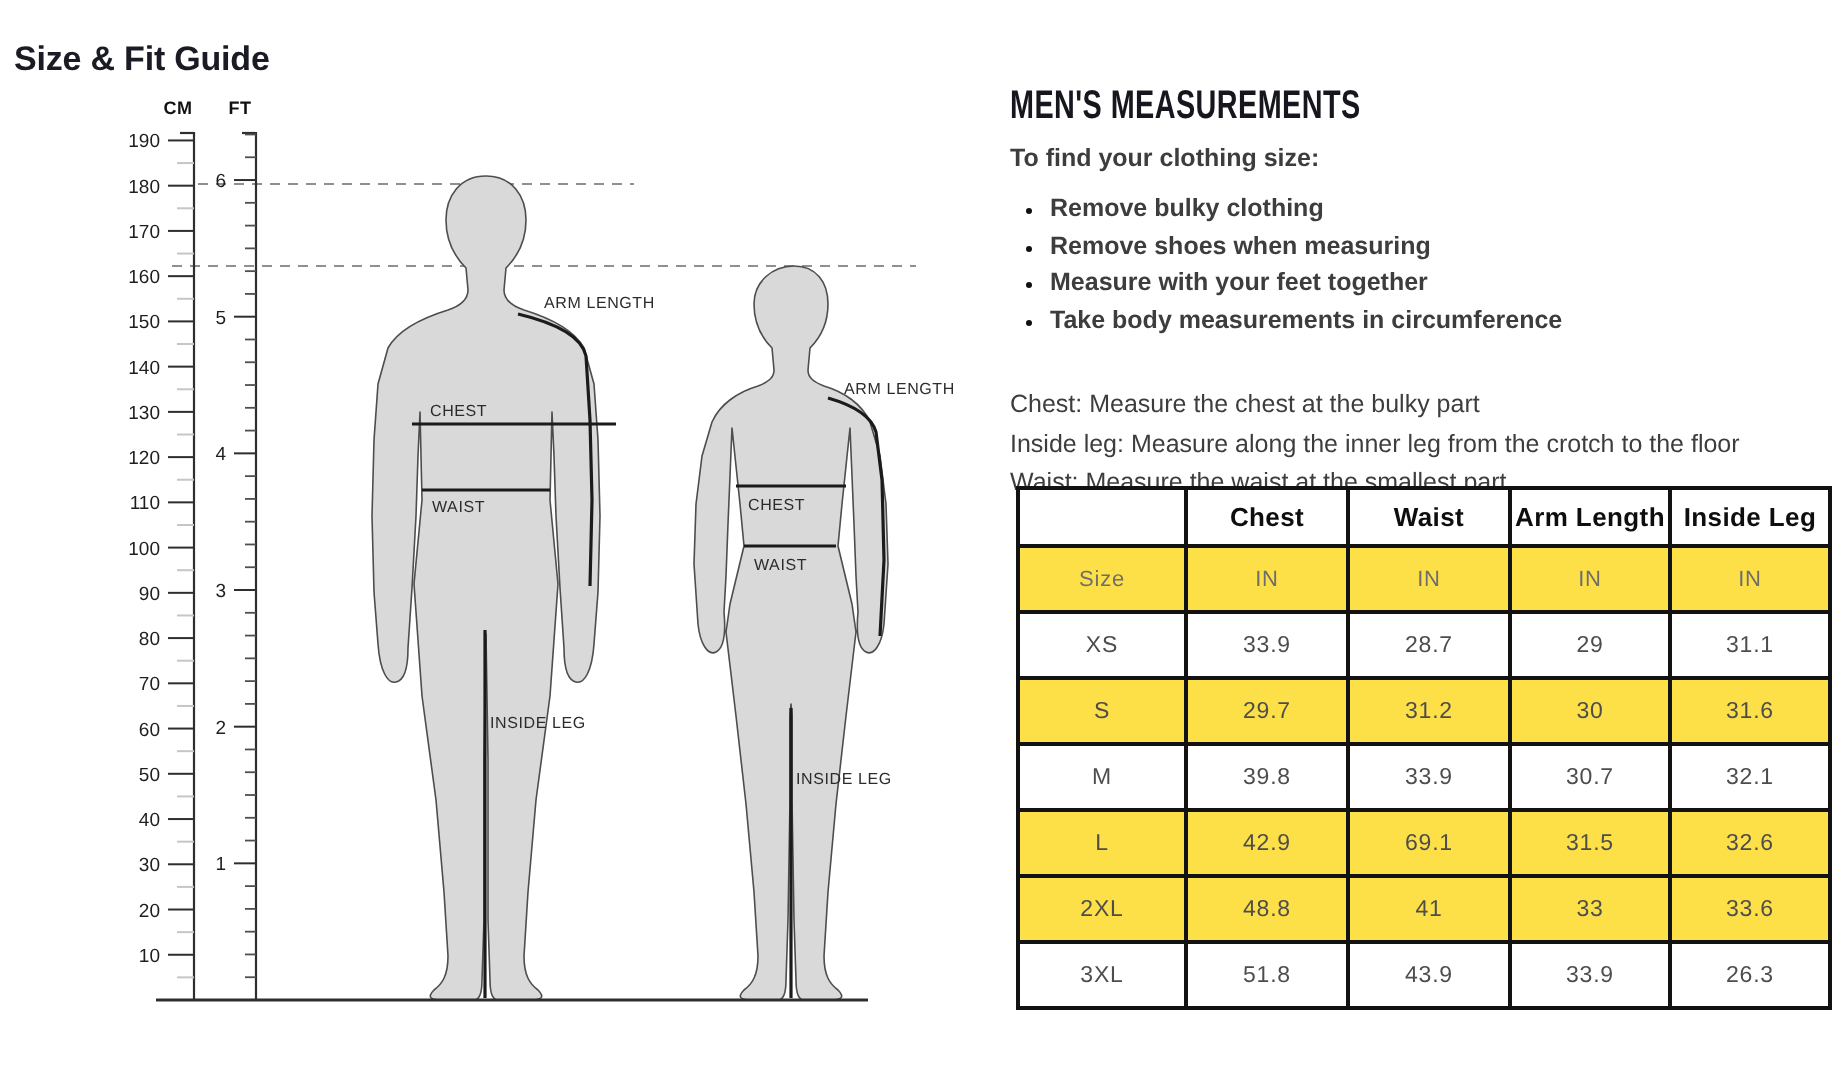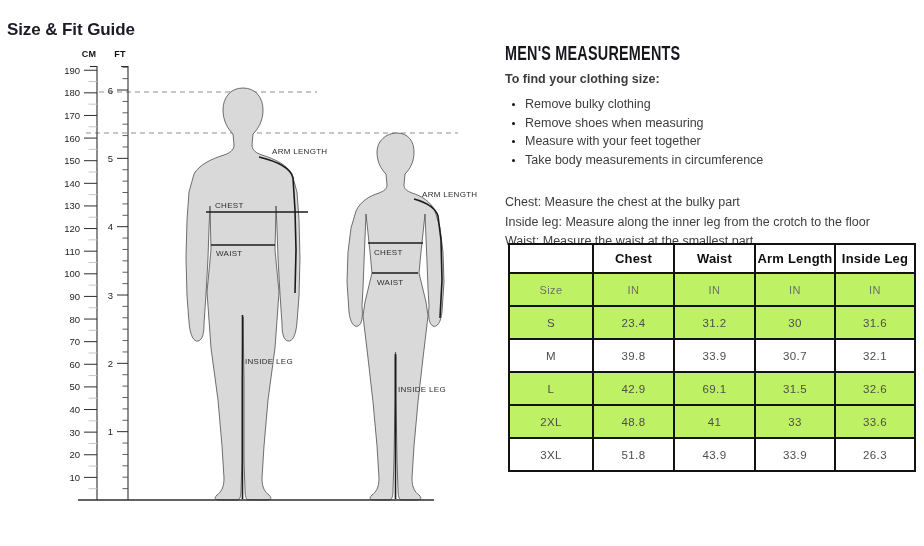--- a/index.html
+++ b/index.html
@@ -26,36 +26,36 @@
   .tickminorft{stroke:#4f4f4f;stroke-width:0.9;}
 
   #right-col{position:absolute;left:505px;top:42px;width:418px;color:#3d3d3d;}
   h2#mens-heading{
     margin:0;font-size:20px;font-weight:700;color:#16161e;
     transform:scaleX(0.72);transform-origin:left center;white-space:nowrap;
     letter-spacing:0.3px;
   }
   .intro{margin:7px 0 0;font-size:12.5px;font-weight:bold;}
   ul#measure-tips{margin:9px 0 0;padding-left:20px;list-style:disc;}
-  ul#measure-tips li{font-size:12.5px;line-height:18.6px;}
+  ul#measure-tips li{font-size:12.5px;line-height:18.6px;font-weight:bold;}
   ul#measure-tips li::marker{color:#111;font-size:10px;}
   .notes{margin-top:24px;}
   .notes p{margin:0;font-size:12.5px;line-height:19.5px;}
 
   #size-table{
     position:absolute;left:508px;top:243px;
     border-collapse:collapse;table-layout:fixed;
   }
   #size-table th,#size-table td{
     border:2px solid #121212;text-align:center;vertical-align:middle;padding:0;
     background:#ffffff;
   }
   #size-table th.hdr{font-size:13px;font-weight:700;color:#0e0e0e;height:27px;letter-spacing:0.2px;}
   #size-table td{height:31px;font-size:11.5px;color:#4d4d4d;letter-spacing:0.4px;}
-  #size-table tr.stripe td{background:#bef264;}
+  #size-table tr.stripe td{background:#fde047;}
   #size-table tr.unit-row td{font-size:11px;color:#6e6e6e;}
 </style>
 </head>
 <body>
 
 <h1 id="page-title">Size &amp; Fit Guide</h1>
 
 <svg id="diagram-svg" width="500" height="546" viewBox="0 0 500 546">
 
   <line class="dash" x1="99" y1="92" x2="317" y2="92"></line>
@@ -230,23 +230,30 @@
       </tr>
     </thead>
   <tbody>
       <tr class="unit-row stripe">
         <td>Size</td>
         <td>IN</td>
         <td>IN</td>
         <td>IN</td>
         <td>IN</td>
       </tr>
+      <tr>
+        <td>XS</td>
+        <td>33.9</td>
+        <td>28.7</td>
+        <td>29</td>
+        <td>31.1</td>
+      </tr>
       <tr class="stripe">
         <td>S</td>
-        <td>23.4</td>
+        <td>29.7</td>
         <td>31.2</td>
         <td>30</td>
         <td>31.6</td>
       </tr>
       <tr>
         <td>M</td>
         <td>39.8</td>
         <td>33.9</td>
         <td>30.7</td>
         <td>32.1</td>

